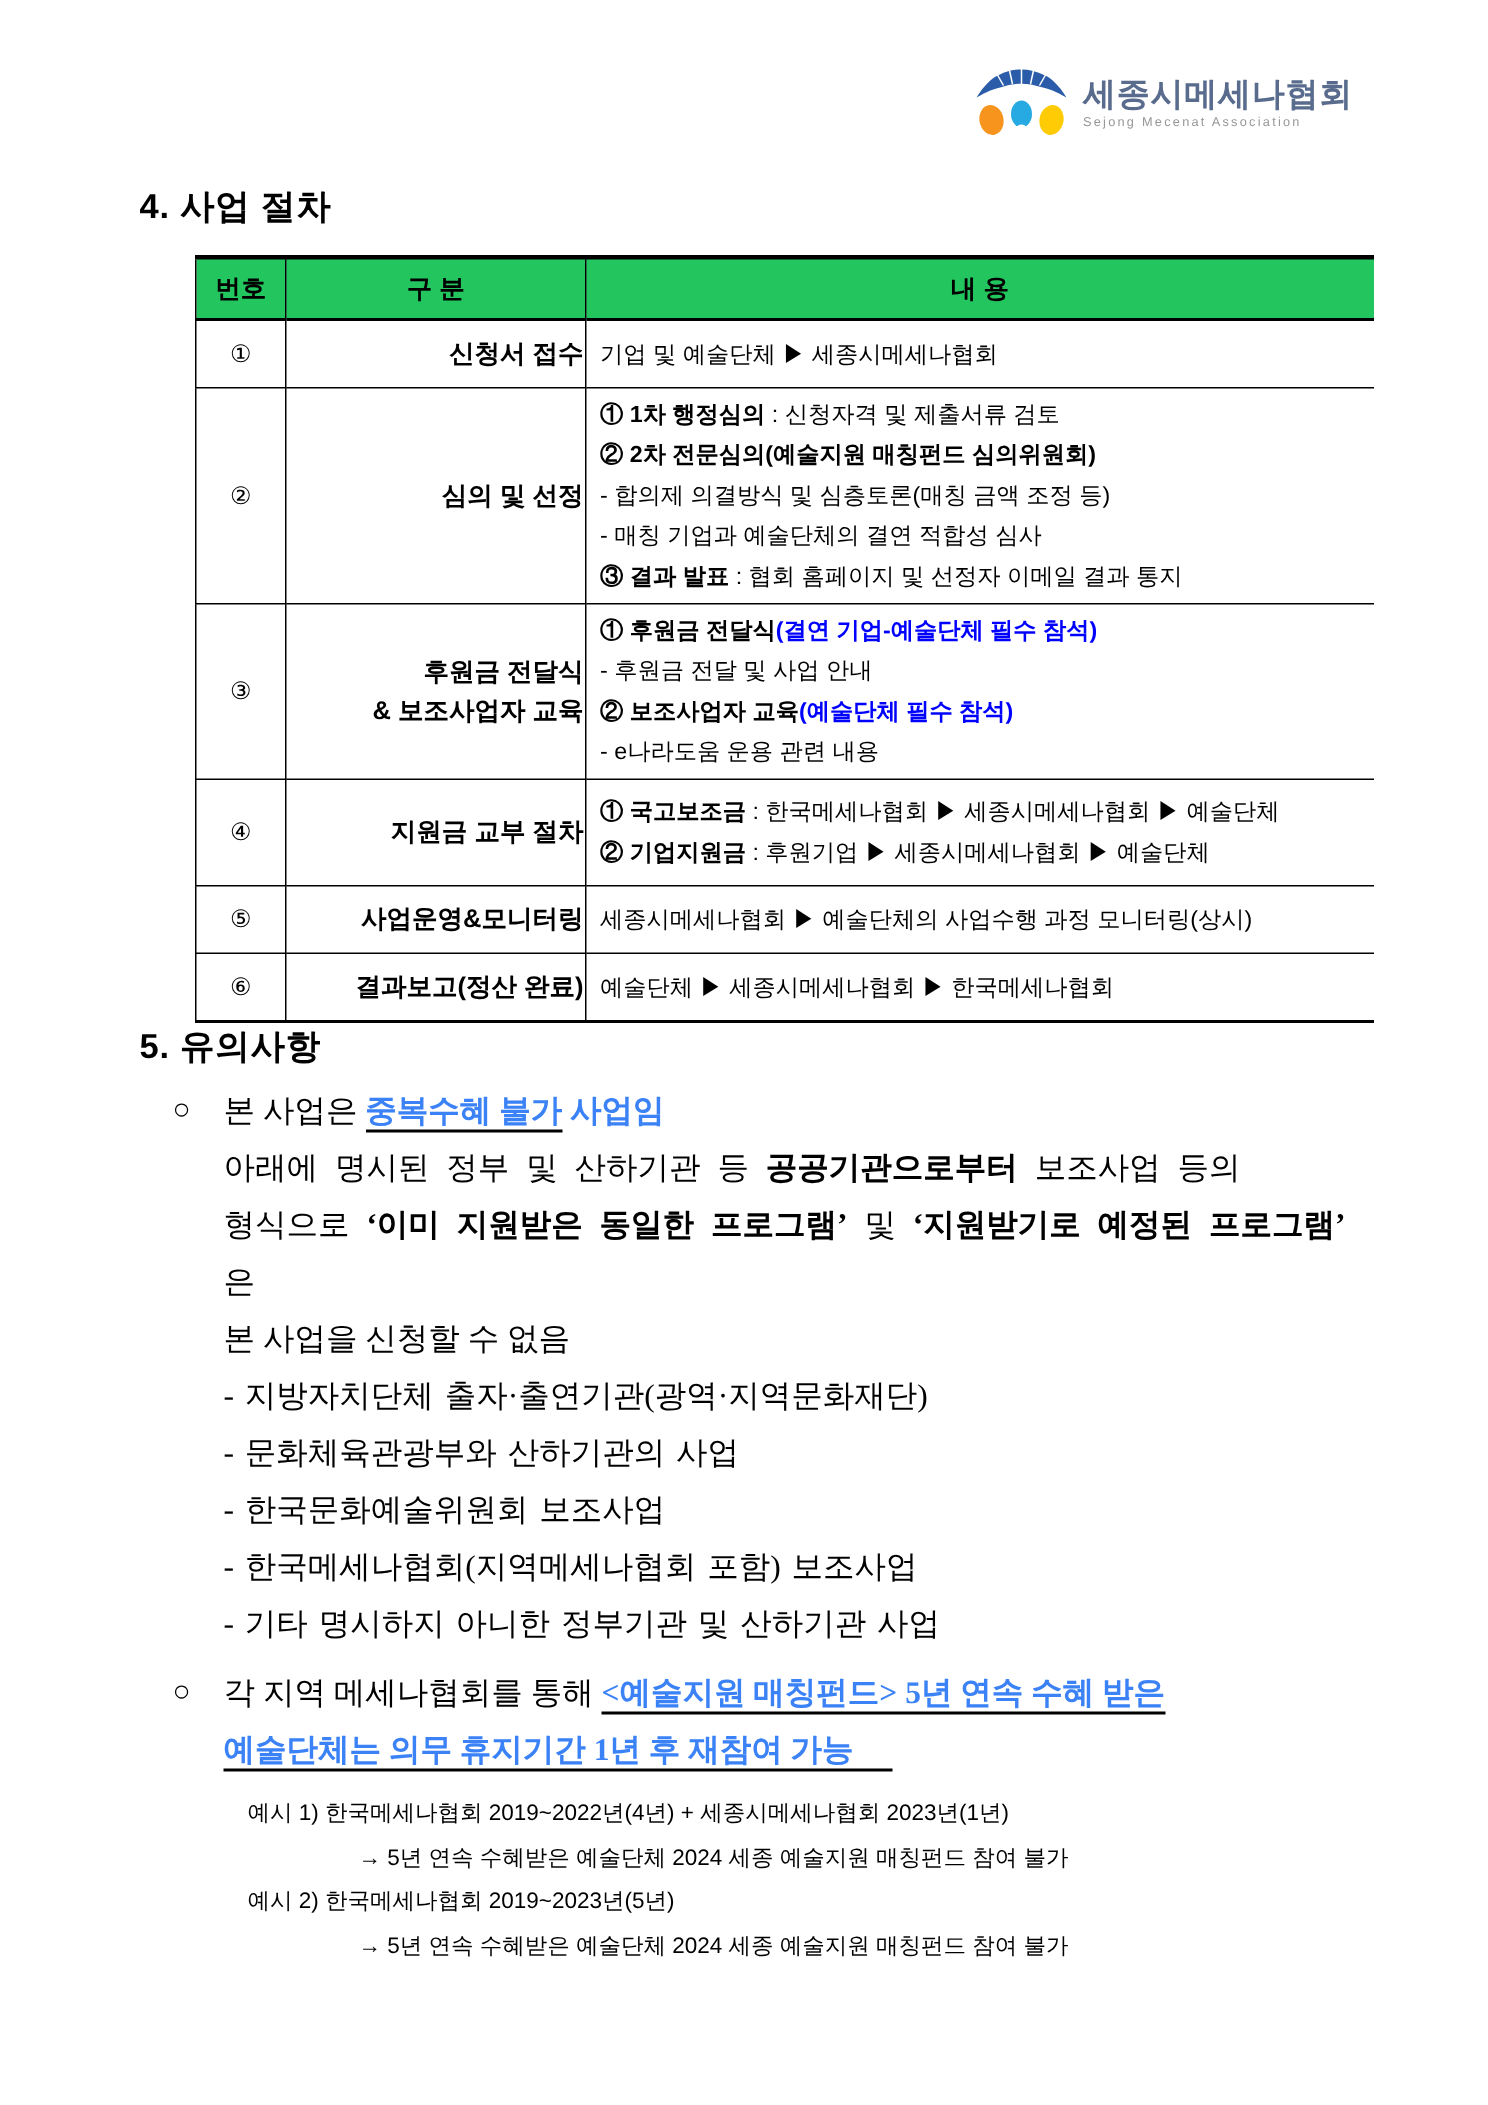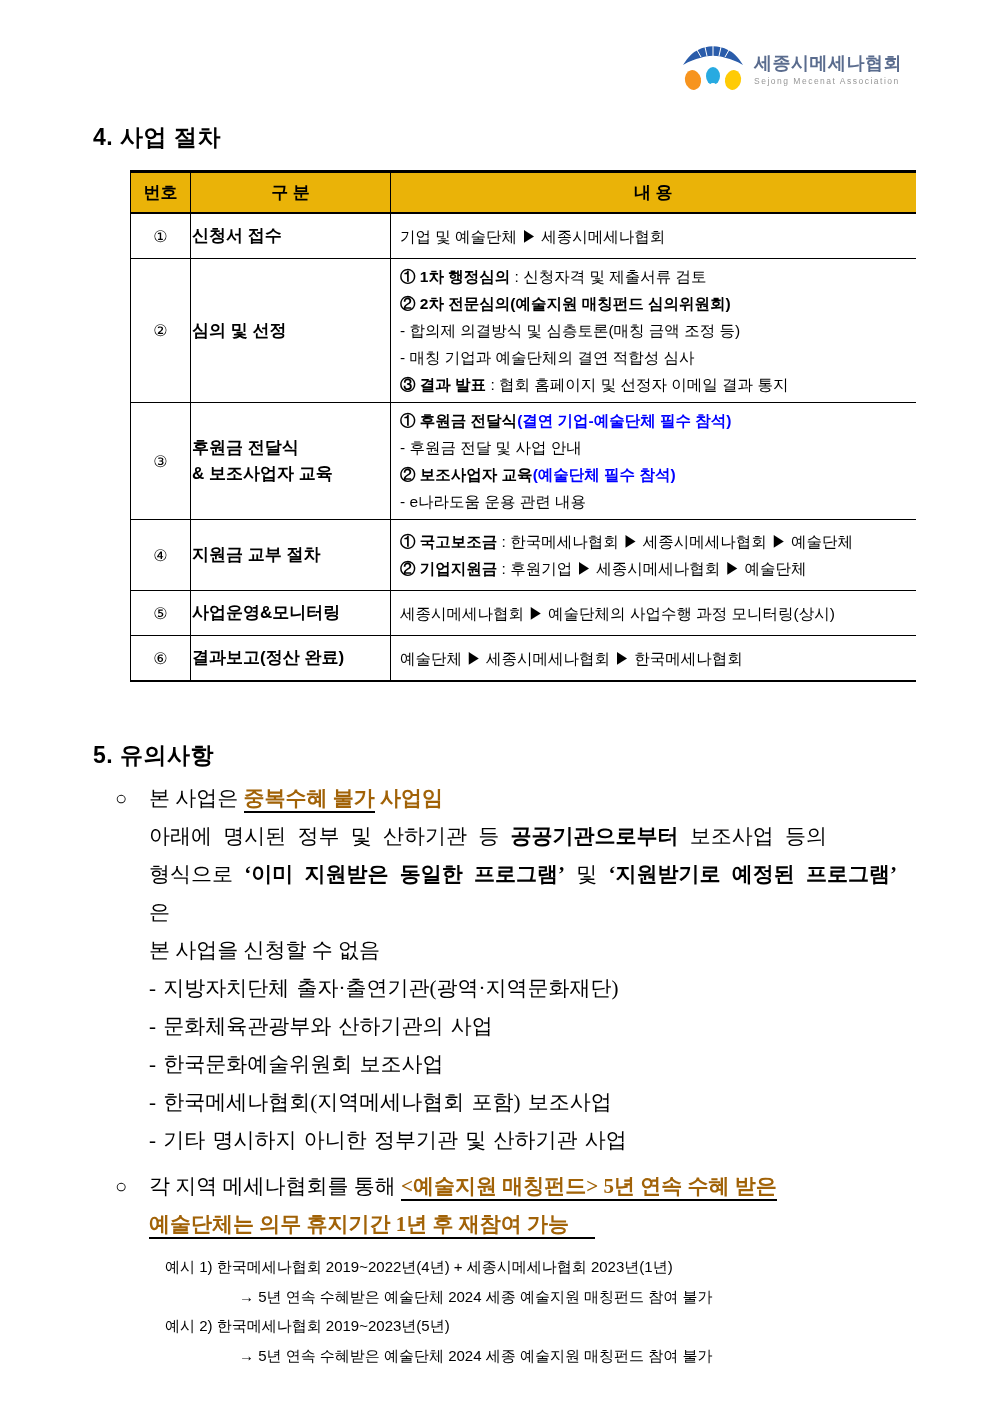--- a/index.html
+++ b/index.html
@@ -1,53 +1,53 @@
 <!DOCTYPE html>
 <html><head>
 <meta charset="utf-8">
 <style>
   html,body{margin:0;padding:0;background:#ffffff;}
   body{width:992px;height:1403px;font-family:"Liberation Sans",sans-serif;color:#000;}
   .page{position:relative;width:992px;height:1403px;overflow:hidden;background:#fff;}
 
   
   .logo{position:absolute;top:44px;right:90px;display:flex;align-items:center;gap:9px;}
-  .logo-kr{font-size:18px;font-weight:bold;color:#5a6c8e;letter-spacing:.5px;line-height:22px;}
+  .logo-kr{font-size:22px;font-weight:bold;color:#5a6c8e;letter-spacing:.5px;line-height:22px;}
   .logo-en{font-size:8.5px;color:#979797;letter-spacing:1.5px;margin-top:2px;}
 
   .content{padding:122px 0 0 93px;}
   .sec-title{font-size:23px;font-weight:800;margin:0;letter-spacing:.5px;font-family:"Liberation Sans",sans-serif;}
 
   
   .proc-table{margin:17px 0 0 37px;border-collapse:collapse;table-layout:fixed;width:785px;
     border-top:3px solid #000;border-bottom:2px solid #000;border-left:1px solid #000;}
   .c-no{width:60px}.c-cat{width:200px}.c-ct{width:525px}
   .proc-table th,.proc-table td{border:1px solid #000;}
   .proc-table tr > *:last-child{border-right:none;}
-  .proc-table thead th{background:#eab308;border-bottom:2px solid #000;font-size:17px;padding:8px 0;font-weight:bold;}
+  .proc-table thead th{background:#22c55e;border-bottom:2px solid #000;font-size:17px;padding:8px 0;font-weight:bold;}
   td.no{text-align:center;font-size:16px;vertical-align:middle;}
-  td.cat{text-align:left;font-size:17px;font-weight:bold;vertical-align:middle;white-space:pre-line;line-height:26px;}
+  td.cat{text-align:right;font-size:17px;font-weight:bold;vertical-align:middle;white-space:pre-line;line-height:26px;}
   td.ct{padding:4px 9px;vertical-align:middle;}
   .ct-line{font-size:15.5px;line-height:27px;white-space:nowrap;}
   .r0 td{height:36px}.r1 td{height:133px}.r2 td{height:108px}.r3 td{height:62px}.r4 td{height:36px}.r5 td{height:36px}
 
   
-  .sec5-title{margin-top:58px;}
+  .sec5-title{}
   .bullet{display:flex;gap:8px;margin:8px 0 0 22px;}
   .circ{font-size:20px;line-height:38px;width:26px;flex:0 0 26px;font-family:"Liberation Serif",serif;}
   .btext{width:770px;}
   .line{font-size:21px;line-height:38px;font-family:"Liberation Serif",serif;}
   .just{word-spacing:6px;}
   .dash{word-spacing:2px;}
   .examples{margin-top:9px;margin-left:16px;}
   .ex{font-size:15px;line-height:29.5px;font-family:"Liberation Sans",sans-serif;}
   .ex.indent{padding-left:74px;}
 
   .b{font-weight:bold;}
-  .red{color:#a16207;}
+  .red{color:#3b82f6;}
   .blue{color:#0000ff;margin-top:36px;}
   .u{border-bottom:2px solid #000;padding-bottom:1px;}
   .tail{padding-right:26px;}
 </style>
 </head>
 <body>
 
 <div class="page">
 
   <div class="logo">

